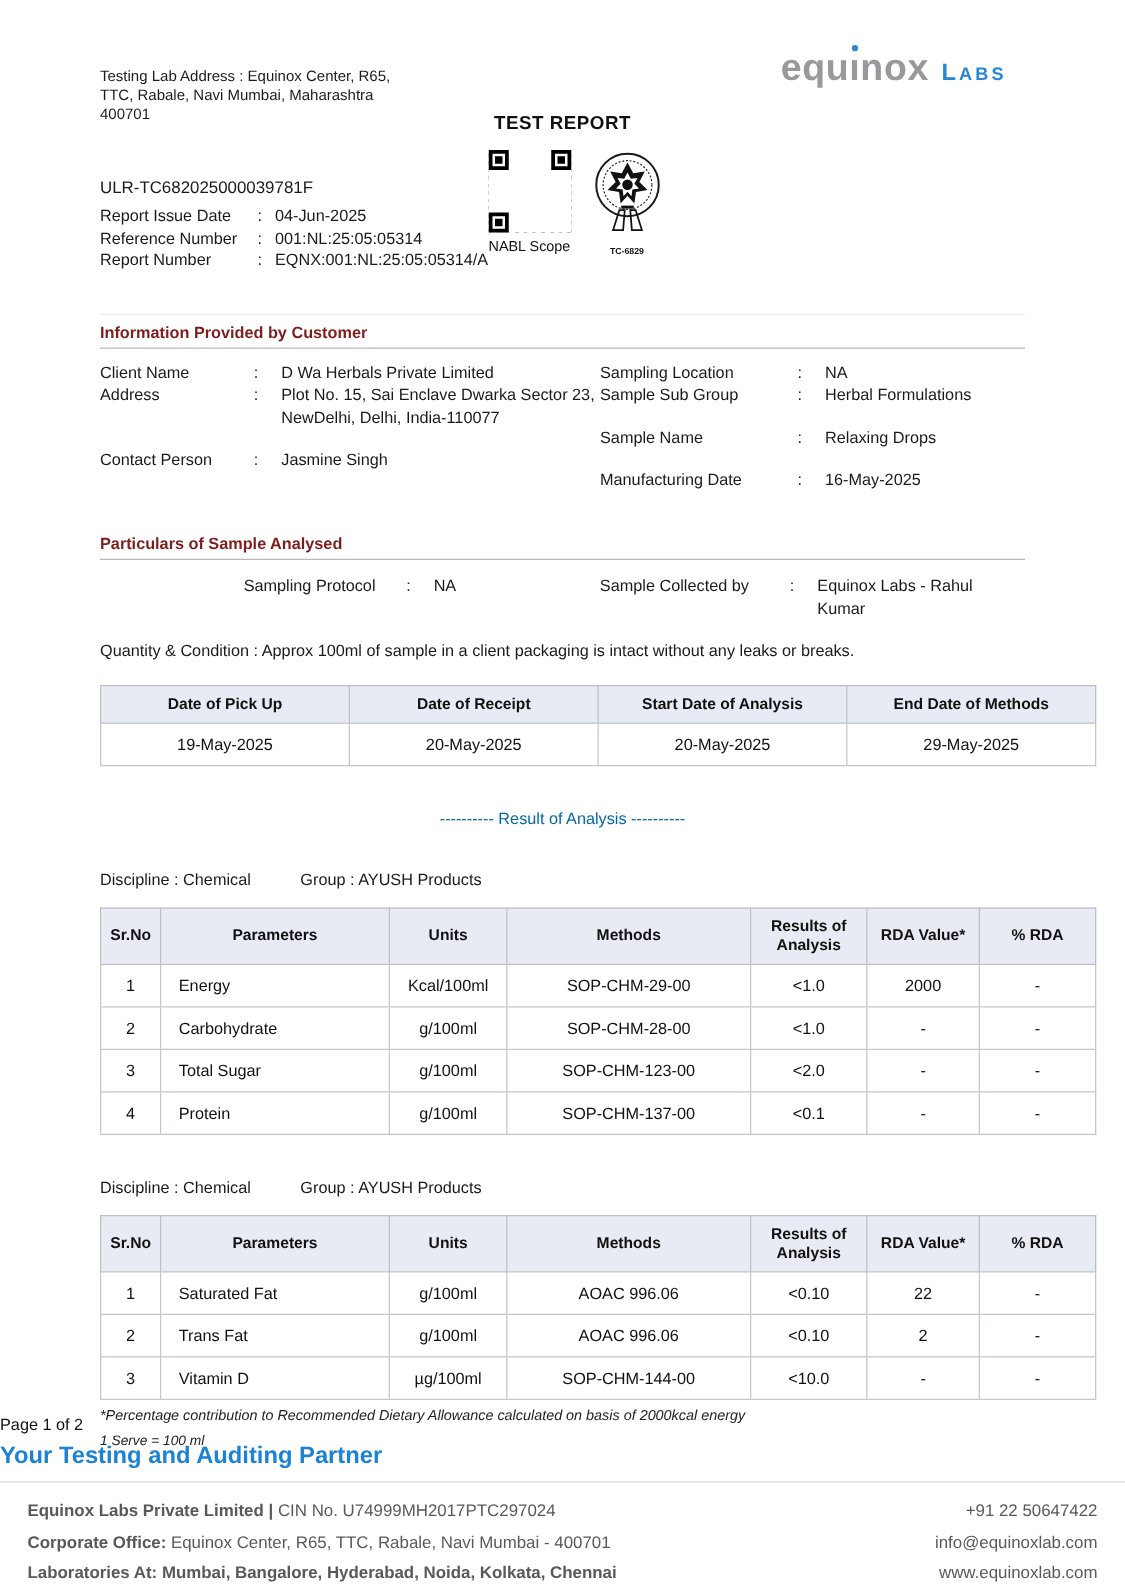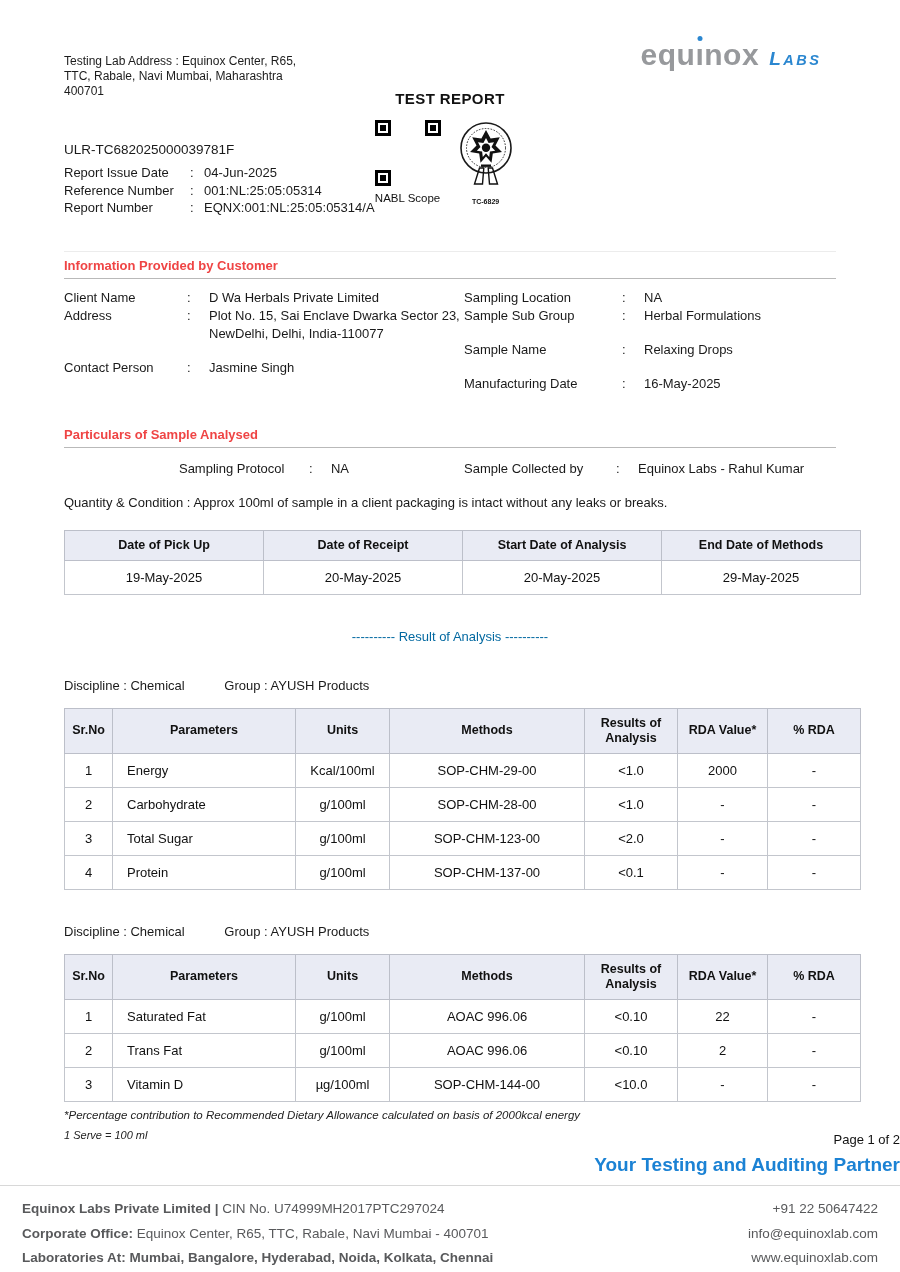--- a/index.html
+++ b/index.html
@@ -4,35 +4,35 @@
 <style>
   * { margin:0; padding:0; box-sizing:border-box; }
   html,body { background:#ffffff; }
   body {
     width:900px; height:1272px;
     font-family:"Liberation Sans","DejaVu Sans",sans-serif;
     font-size:13px; color:#1a1a1a;
     position:relative; overflow:hidden;
   }
   .page { width:900px; height:1272px; position:relative; background:#fff; }
-  .content { padding:0 64px; }
+  .content { padding:0 80px; }
 
   
   .top-header { position:relative; padding-top:54px; min-height:112px; }
   .lab-address { width:280px; font-size:12px; line-height:15px; color:#1c1c1c; }
   .report-title {
     position:absolute; left:50%; top:90px; transform:translateX(-50%);
     font-size:15px; font-weight:bold; letter-spacing:.4px; color:#111;
   }
   .logo-block { position:absolute; right:0; top:40px; text-align:center; width:210px; }
   .logo-line { display:flex; align-items:baseline; justify-content:center; }
   .logo-word { font-size:30px; font-weight:bold; color:#97999c; letter-spacing:.5px; line-height:30px; }
   .logo-i { position:relative; display:inline-block; }
   .logo-i .dot { position:absolute; left:50%; transform:translateX(-50%); top:-4px; width:5px; height:5px; border-radius:50%; background:#2b87d0; }
-  .logo-labs { color:#2b87d0; font-weight:bold; margin-left:10px; letter-spacing:2.5px;font-style:italic; }
+  .logo-labs { color:#2b87d0; font-weight:bold; margin-left:10px; letter-spacing:2.5px; }
   .logo-labs .big { font-size:19px; }
   .logo-labs .small { font-size:14.5px; }
   .logo-tagline { font-size:14px; font-weight:600; color:#2b87d0; margin-top:4px; }
 
   
   .meta-row { display:flex; justify-content:flex-start; margin-top:8px; }
   .report-meta { padding-top:22px; }
   .ulr { font-size:13.5px; margin-bottom:7px; }
   .meta-item { display:flex; line-height:17.5px; }
   .meta-label { width:126px; }
@@ -55,21 +55,21 @@
   .finder { position:absolute; width:16px; height:16px; border:3px solid #000; background:#fff; }
   .finder::after { content:""; position:absolute; left:2px; top:2px; width:6px; height:6px; background:#000; }
   .finder.tl { left:0; top:0; } .finder.tr { right:0; top:0; } .finder.bl { left:0; bottom:0; }
   .qr-label { font-size:11.5px; margin-top:6px; color:#111; }
   .seal-wrap { text-align:center; width:62px; }
   .seal-label { font-size:7px; font-weight:bold; margin-top:1px; color:#111; }
 
   
   .section-title {
     margin-top:34px; padding-bottom:5px;
-    font-size:13px; font-weight:bold; color:#ef4444;
+    font-size:13px; font-weight:bold; color:#7f1d1d;
     border-bottom:1px solid #b9b9b9;
   }
   .section-title.first { border-top:1px solid #ececec; padding-top:6px; }
 
   
   .info-cols { display:flex; margin-top:10px; }
   .info-col-left { width:400px; }
   .info-col-right { flex:1; }
   .info-item { display:flex; line-height:18px; margin-bottom:0; }
   .info-label-l { width:123px; flex:none; }
@@ -102,21 +102,21 @@
   .discipline-line { margin-top:34px; font-size:13px; }
   .discipline-line .grp { margin-left:36px; }
   .results-table { margin-top:15px; }
 
   .result-divider { margin-top:34px; text-align:center; font-size:13px; color:#0369a1; }
 
   .footnote { font-style:italic; font-size:11.5px; color:#222; margin-top:7px; }
   .footnote.second { font-size:11px; margin-top:8px; }
 
   
-  .bottom-center { position:absolute; left:0; right:0; bottom:96px; text-align:right;margin-top:15px; }
+  .bottom-center { position:absolute; left:0; right:0; bottom:96px; text-align:left;margin-top:15px; }
   .page-number { font-size:13px; color:#111; }
   .footer-tagline { font-size:19px; font-weight:bold; color:#1b82d4; margin-top:7px; }
 
   .footer {
     position:absolute; left:0; right:0; bottom:0; height:87px;
     border-top:1px solid #d8d8d8; padding:11px 22px 0 22px;
     display:flex; justify-content:space-between;
     color:#58595b; font-size:13.5px;
   }
   .footer-left div, .footer-right div { line-height:24.5px; }

